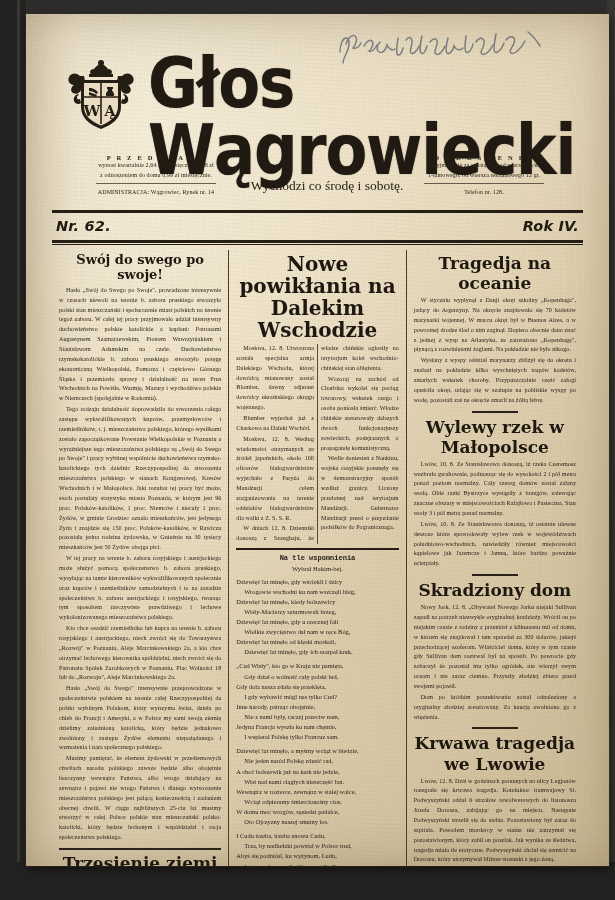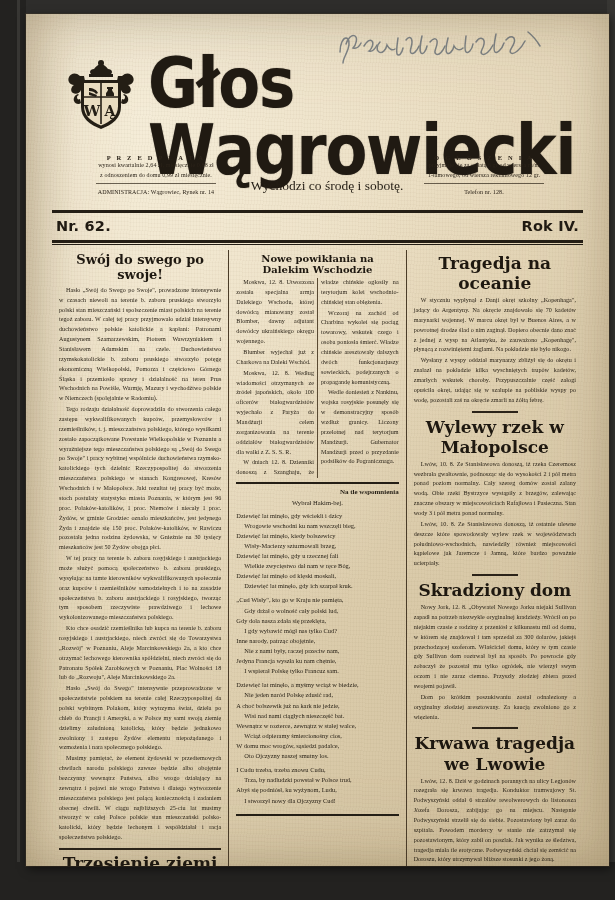--- a/index.html
+++ b/index.html
@@ -63,53 +63,53 @@
   .prenum{left:10px;top:0;width:208px;}
   .ogl{right:6px;top:0;width:206px;}
   .tagline{position:absolute;left:190px;top:24px;width:190px;text-align:center;
     font-family:"Liberation Serif",serif;font-size:13.5px;color:#241e15;}
 
   .rule-thick{height:3px;background:#241e15;margin:2px 10px 0;}
   .rule-thin{height:1px;background:#241e15;margin:1px 10px 0;}
 
   .dateline{display:flex;align-items:center;justify-content:space-between;
     padding:5px 14px 4px;font-family:"DejaVu Sans",sans-serif;font-size:14.5px;
-    font-weight:700;letter-spacing:.2px;color:#201a12;}
+    font-weight:700;letter-spacing:.2px;color:#201a12;font-style:italic;}
   .dateline .mid{font-size:14px;}
 
   
   .columns{display:flex;gap:0;padding:5px 10px 0;height:645px;}
   .col{flex:1 1 0;min-width:0;position:relative;padding:0 7px;}
   .col + .col{border-left:1px solid #4a3c28;}
 
   h2.hd{
     font-family:"DejaVu Serif",serif;font-weight:700;text-align:center;
     color:#1e1810;margin:3px 0 3px;letter-spacing:0;
   }
   .hd-a{font-size:13px;line-height:1.15;}
   .hd-b{font-size:17px;line-height:1.18;}
-  .hd-sans{font-family:"DejaVu Sans",sans-serif;font-weight:400;font-size:10px;line-height:1.1;letter-spacing:-.2px;}
+  .hd-sans{font-family:"DejaVu Sans",sans-serif;font-weight:400;font-size:20px;line-height:1.1;letter-spacing:-.2px;}
 
   p.tx{
     margin:0 0 1px;font-family:"Liberation Serif",serif;
     font-size:6.1px;line-height:1.62;text-align:justify;
     text-indent:7px;color:#2a2318;letter-spacing:.05px;
     -webkit-hyphens:auto;hyphens:auto;
   }
 
   .sep{width:46px;height:2px;background:#2b2319;margin:5px auto 4px;}
   .sep-wide{width:100%;height:2px;background:#2b2319;margin:5px 0 3px;}
 
   
   .memo{border-top:2px solid #241e15;border-bottom:2px solid #241e15;
     padding:3px 0 4px;margin:4px 0 5px;}
   .memo .dates{font-family:"DejaVu Serif",serif;font-size:13.5px;text-align:center;
     color:#1e1810;letter-spacing:0;margin-bottom:3px;}
-  .memo .sub{font-family:Liberation Serif, serif;font-weight:700;font-size:7px;
-    text-align:right;line-height:1.5;color:#241e15;}
+  .memo .sub{font-family:Liberation Mono, monospace;font-weight:700;font-size:7px;
+    text-align:center;line-height:1.5;color:#241e15;}
   .memo .sub2{font-family:"Liberation Serif",serif;font-size:6.6px;text-align:center;
     line-height:1.5;color:#241e15;margin-bottom:3px;}
   .stanza{margin:0 0 4px;}
   .vs{font-family:"Liberation Serif",serif;font-size:6.4px;line-height:1.58;
     color:#2a2318;white-space:nowrap;overflow:hidden;}
   .vs.ind{padding-left:8px;}
 
   .twocol{column-count:2;column-gap:7px;column-rule:1px solid #5a4a32;}
 </style>
 </head>

